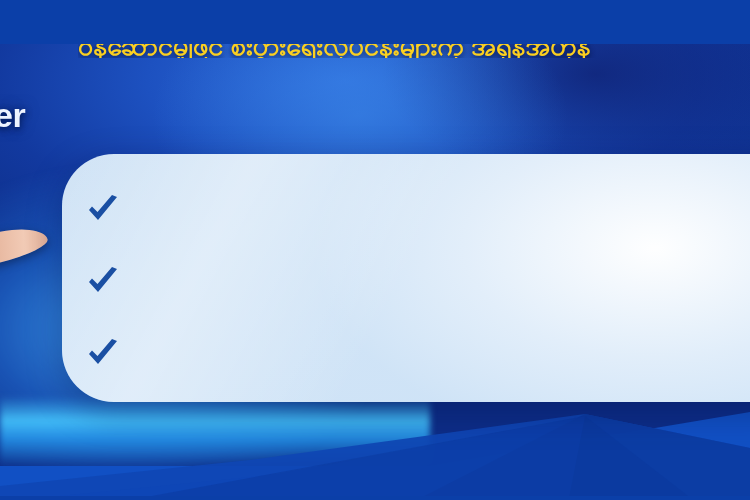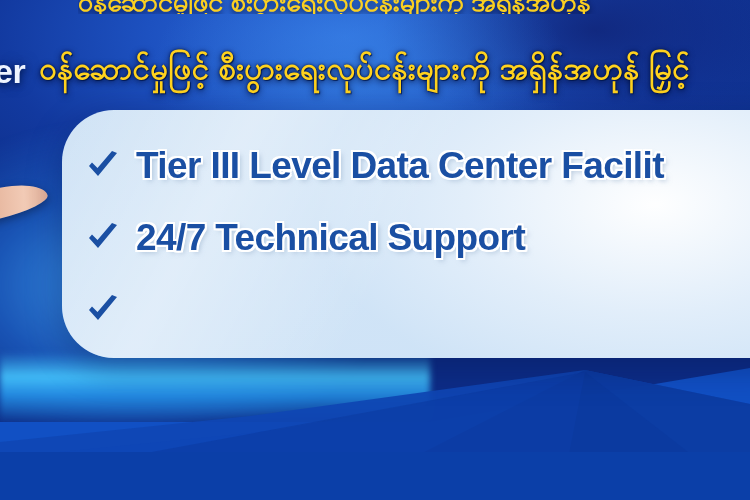--- a/index.html
+++ b/index.html
@@ -4,20 +4,21 @@
 <style>
   html,body{margin:0;padding:0;}
   body{
     width:750px;height:500px;overflow:hidden;
     font-family:"Liberation Sans",sans-serif;
     background:#0b3fa8;
   }
   #banner{
     position:relative;width:750px;height:452px;overflow:hidden;
     background:#0a37a0;
+    margin-top:44px;
   }
   
   .bg-base{
     position:absolute;inset:0;
     background:
       radial-gradient(ellipse 520px 230px at 46% 8%, #2f6ddb 0%, #1d51c0 38%, #12399f 68%, #0d2d87 100%),
       linear-gradient(180deg,#16328f 0%,#1b49b4 45%,#1255c9 72%,#0f3fae 100%);
   }
   .bg-glow{
     position:absolute;left:-40px;top:120px;width:430px;height:330px;
@@ -133,39 +134,36 @@
     <polygon points="0,150 585,42 750,170 0,170" fill="#0b389c" opacity=".45"></polygon>
   </svg>
 
   <div class="arm2"></div>
   <div class="arm"></div>
 
   <div class="hl-top">ဝန်ဆောင်မှုဖြင့် စီးပွားရေးလုပ်ငန်းများကို အရှိန်အဟုန်</div>
 
   <div class="headline">
     <span class="hl-en">er</span>
-    <span class="hl-mm">ဝန်ဆောင်မှုဖြင့် စီးပွားရေးလုပ်ငန်းများကို အရှိန်အဟုန် မြှင့်</span>
   </div>
 
   <div class="card">
     <div class="card-sheen"></div>
     <div class="feature-list">
 
       <div class="feature">
         <svg class="check" viewBox="0 0 34 34">
           <path d="M3 17 L12 27 L31 4 L26 2 L11.5 19 L6 13.5 Z" fill="#1a4fa3"></path>
         </svg>
-        <span class="feat-text">Tier III Level Data Center Facilit</span>
       </div>
 
       <div class="feature">
         <svg class="check" viewBox="0 0 34 34">
           <path d="M3 17 L12 27 L31 4 L26 2 L11.5 19 L6 13.5 Z" fill="#1a4fa3"></path>
         </svg>
-        <span class="feat-text">24/7 Technical Support</span>
       </div>
 
       <div class="feature">
         <svg class="check" viewBox="0 0 34 34">
           <path d="M3 17 L12 27 L31 4 L26 2 L11.5 19 L6 13.5 Z" fill="#1a4fa3"></path>
         </svg>
       </div>
 
     </div>
   </div>

